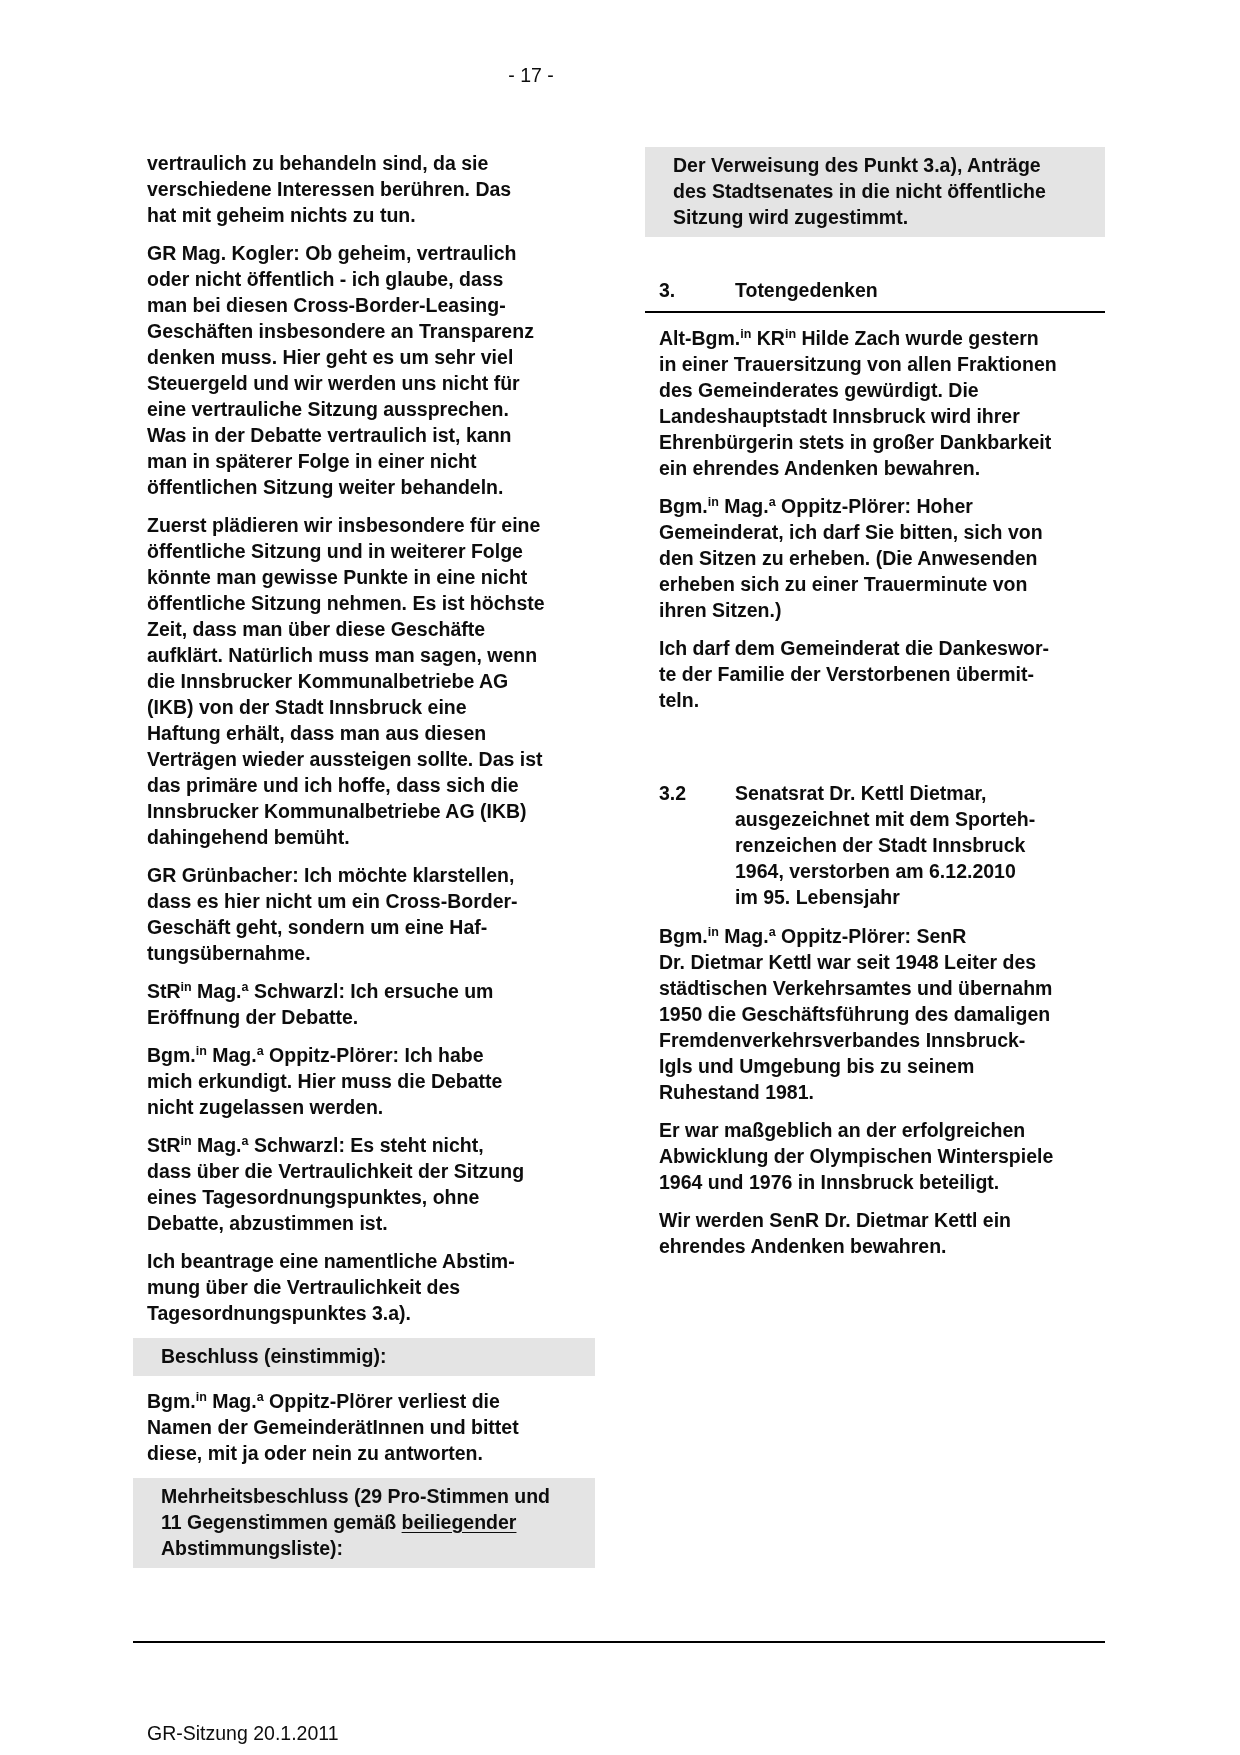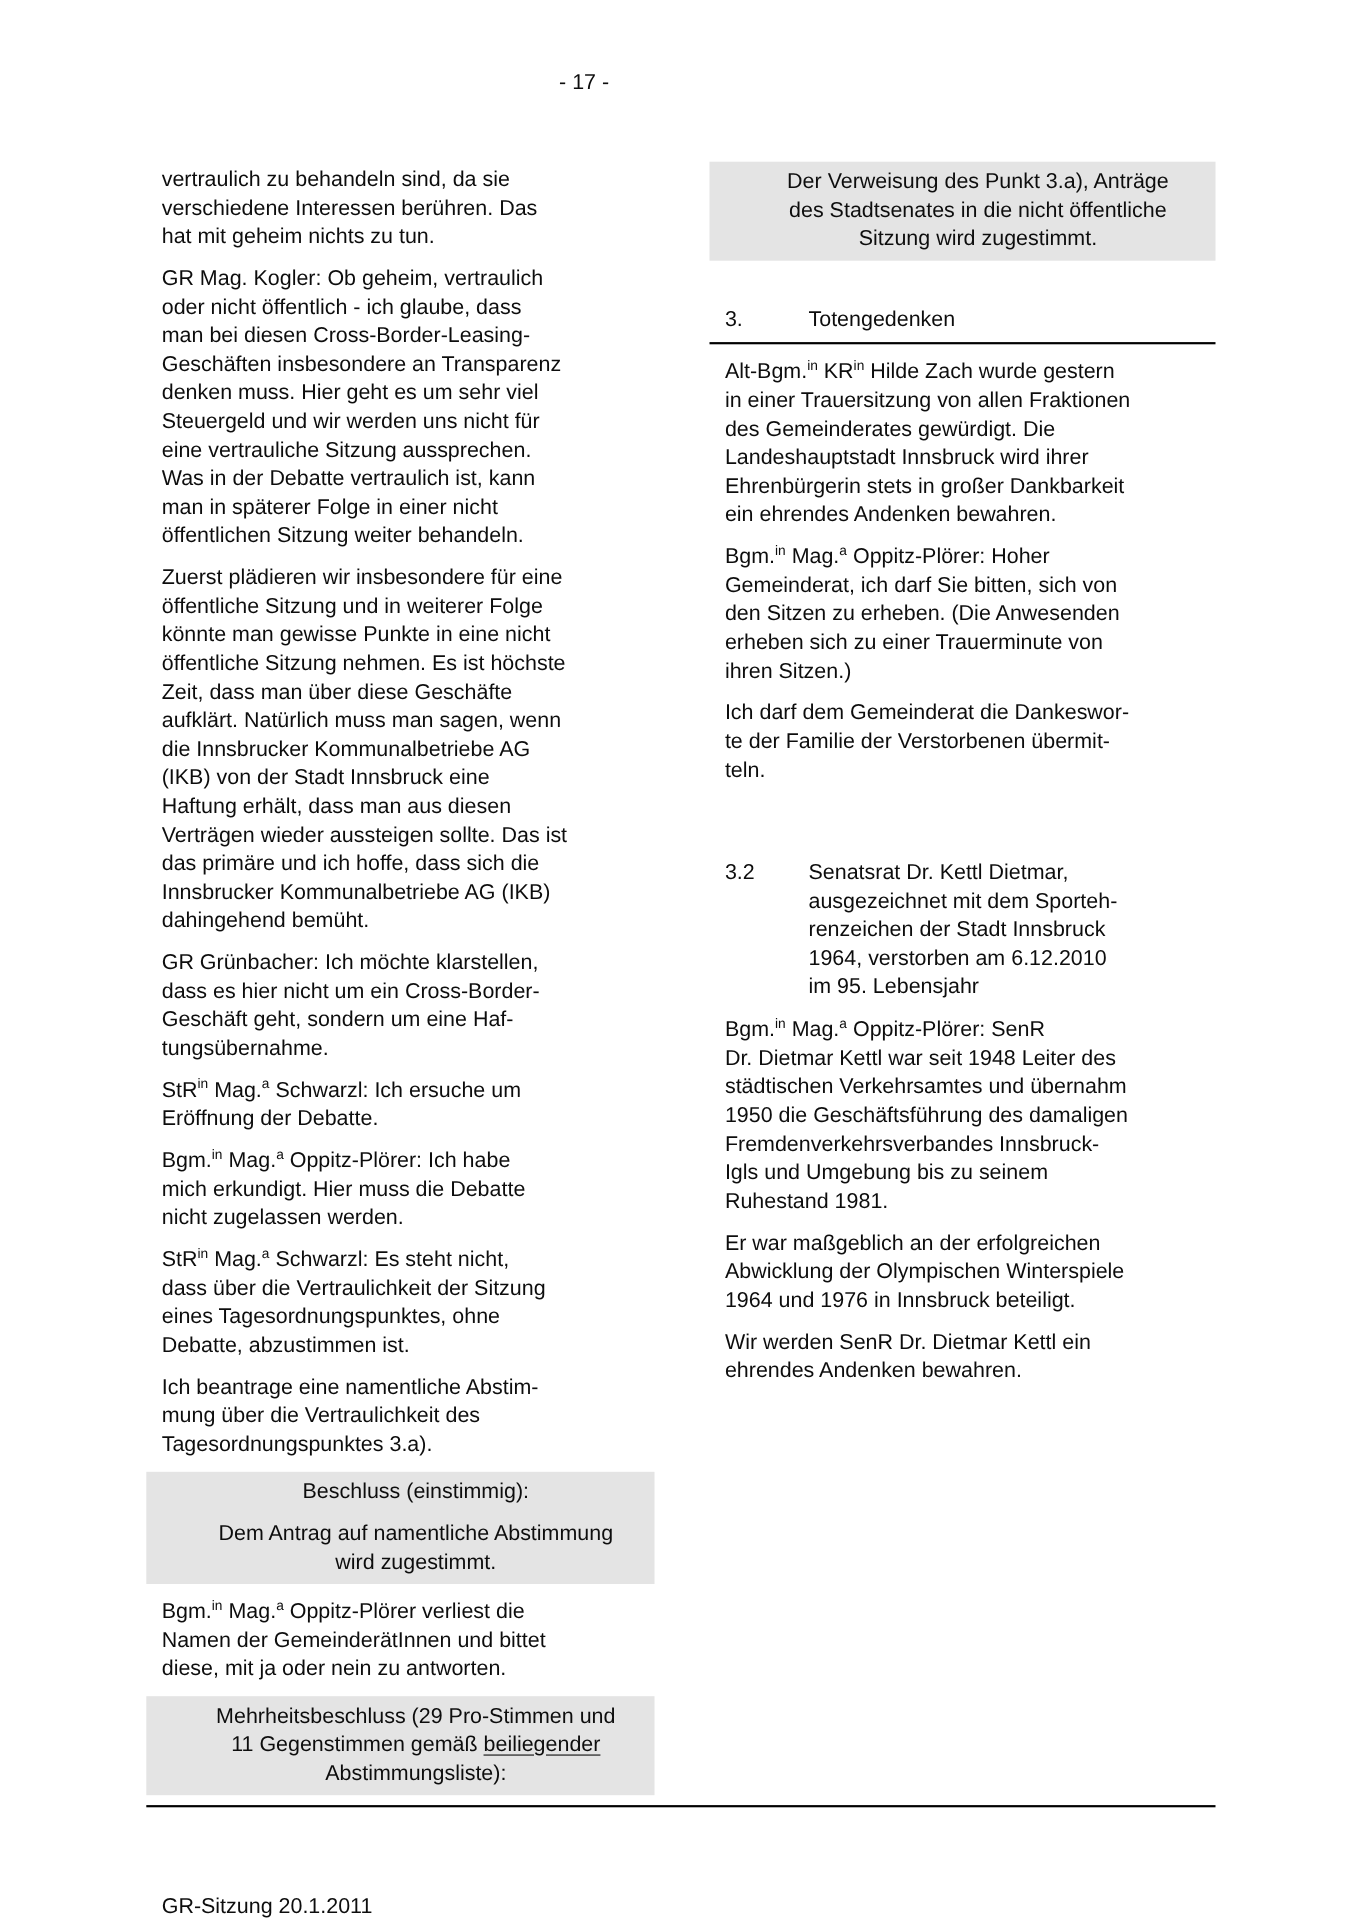--- a/index.html
+++ b/index.html
@@ -13,33 +13,32 @@
     font-size: 19.5px;
     line-height: 26px;
     color: #0d0d0d;
     position: relative;
   }
   .page-number {
     position: absolute;
     top: 62px; left: 16px; width: 1030px;
     text-align: center;
   }
-  .col { position: absolute; }
+  .col { position: absolute; font-weight: bold; }
   .col-left  { left: 133px; top: 150px; width: 462px; }
   .col-right { left: 645px; top: 147px; width: 460px; }
   .para {
     margin: 0 0 12px 0;
     padding-left: 14px;
     white-space: nowrap;
   }
   .decision {
     background: #e4e4e4;
     padding: 5px 0 7px 28px;
     margin: 0 0 12px 0;
-    text-align: center;
   }
   .decision .para { padding-left: 0; }
   .decision .para:last-child { margin-bottom: 0; }
   .section-heading {
     display: flex;
     padding: 0 0 8px 14px;
     border-bottom: 2px solid #000;
     margin: 0 0 12px 0;
     white-space: nowrap;
   }
@@ -74,21 +73,20 @@
   <p class="para">vertraulich zu behandeln sind, da sie<br>verschiedene Interessen berühren. Das<br>hat mit geheim nichts zu tun.</p>
   <p class="para">GR Mag. Kogler: Ob geheim, vertraulich<br>oder nicht öffentlich - ich glaube, dass<br>man bei diesen Cross-Border-Leasing-<br>Geschäften insbesondere an Transparenz<br>denken muss. Hier geht es um sehr viel<br>Steuergeld und wir werden uns nicht für<br>eine vertrauliche Sitzung aussprechen.<br>Was in der Debatte vertraulich ist, kann<br>man in späterer Folge in einer nicht<br>öffentlichen Sitzung weiter behandeln.</p>
   <p class="para">Zuerst plädieren wir insbesondere für eine<br>öffentliche Sitzung und in weiterer Folge<br>könnte man gewisse Punkte in eine nicht<br>öffentliche Sitzung nehmen. Es ist höchste<br>Zeit, dass man über diese Geschäfte<br>aufklärt. Natürlich muss man sagen, wenn<br>die Innsbrucker Kommunalbetriebe AG<br>(IKB) von der Stadt Innsbruck eine<br>Haftung erhält, dass man aus diesen<br>Verträgen wieder aussteigen sollte. Das ist<br>das primäre und ich hoffe, dass sich die<br>Innsbrucker Kommunalbetriebe AG (IKB)<br>dahingehend bemüht.</p>
   <p class="para">GR Grünbacher: Ich möchte klarstellen,<br>dass es hier nicht um ein Cross-Border-<br>Geschäft geht, sondern um eine Haf-<br>tungsübernahme.</p>
   <p class="para">StR<sup>in</sup> Mag.<sup>a</sup> Schwarzl: Ich ersuche um<br>Eröffnung der Debatte.</p>
   <p class="para">Bgm.<sup>in</sup> Mag.<sup>a</sup> Oppitz-Plörer: Ich habe<br>mich erkundigt. Hier muss die Debatte<br>nicht zugelassen werden.</p>
   <p class="para">StR<sup>in</sup> Mag.<sup>a</sup> Schwarzl: Es steht nicht,<br>dass über die Vertraulichkeit der Sitzung<br>eines Tagesordnungspunktes, ohne<br>Debatte, abzustimmen ist.</p>
   <p class="para">Ich beantrage eine namentliche Abstim-<br>mung über die Vertraulichkeit des<br>Tagesordnungspunktes 3.a).</p>
   <div class="decision">
     <p class="para">Beschluss (einstimmig):</p>
-    <p class="para">Dem Antrag auf namentliche Abstimmung<br>wird zugestimmt.</p>
   </div>
   <p class="para">Bgm.<sup>in</sup> Mag.<sup>a</sup> Oppitz-Plörer verliest die<br>Namen der GemeinderätInnen und bittet<br>diese, mit ja oder nein zu antworten.</p>
   <div class="decision">
     <p class="para">Mehrheitsbeschluss (29 Pro-Stimmen und<br>11 Gegenstimmen gemäß <u>beiliegender</u><br>Abstimmungsliste):</p>
   </div>
 </div>
 
 <div class="col col-right">
   <div class="decision mb40">
     <p class="para">Der Verweisung des Punkt 3.a), Anträge<br>des Stadtsenates in die nicht öffentliche<br>Sitzung wird zugestimmt.</p>

